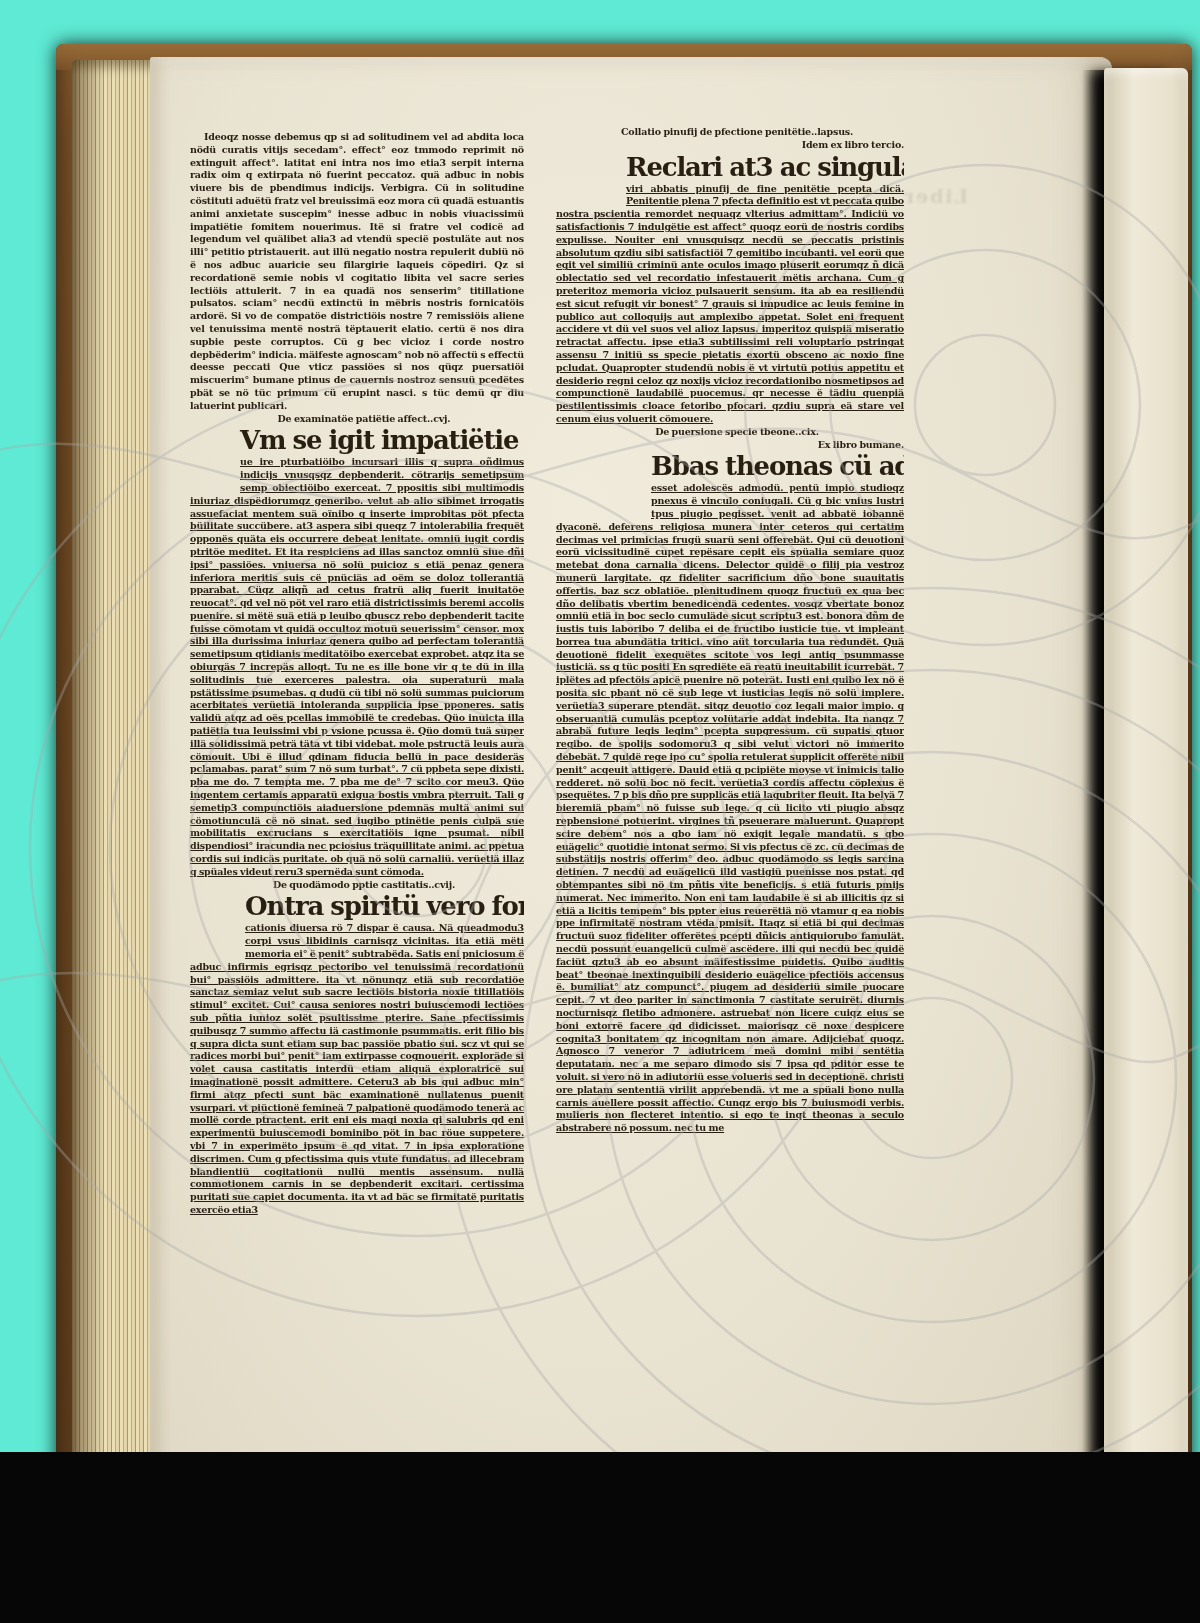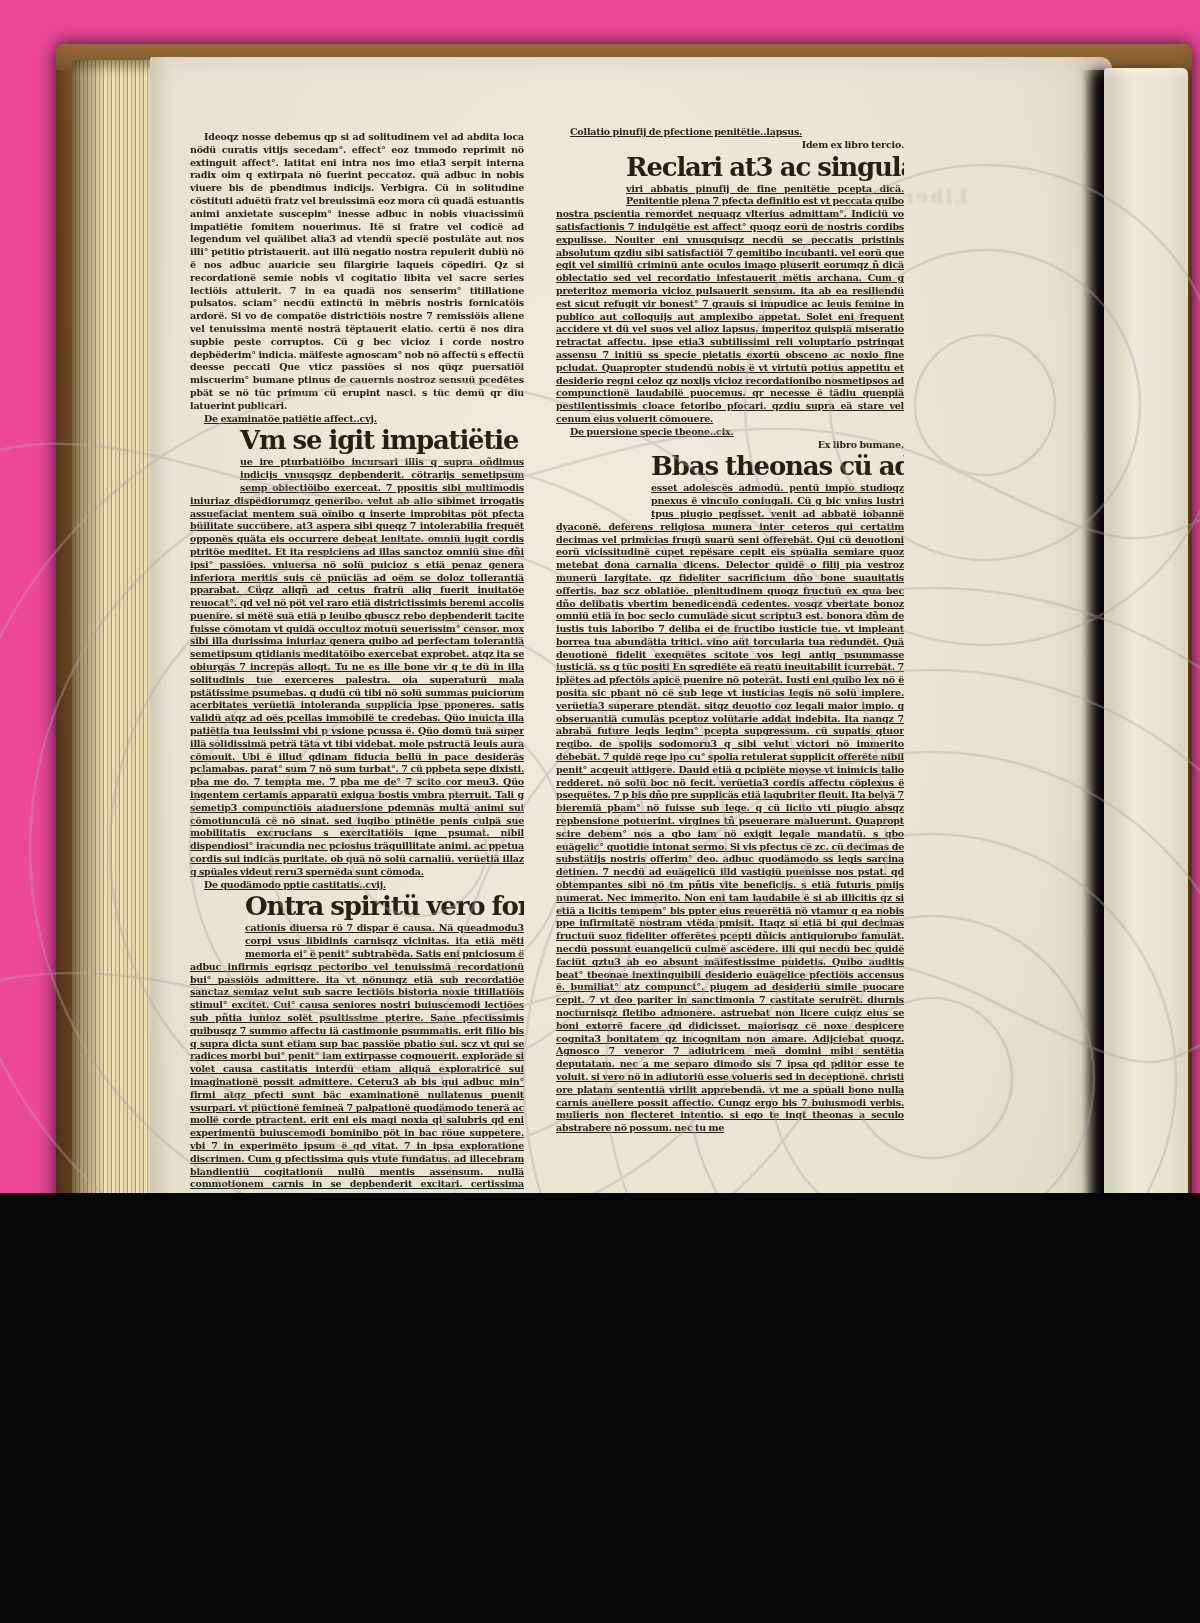--- a/index.html
+++ b/index.html
@@ -1,16 +1,16 @@
 <!DOCTYPE html>
 <html><head>
 <meta charset="utf-8">
 <style>
   html,body{margin:0;padding:0;background:#060606;}
-  .scene{position:relative;width:1200px;height:1193px;background:#ec4899;overflow:hidden;
+  .scene{position:relative;width:1200px;height:1452px;background:#5eead4;overflow:hidden;
          font-family:"DejaVu Serif", serif;}
   
   .leather{position:absolute;left:56px;top:44px;width:1136px;height:1562px;
            background:linear-gradient(180deg,#8c5f30 0%,#7c5329 6%,#6f4a24 50%,#5e3d1d 100%);
            border-radius:7px;box-shadow:inset 0 0 30px #2e1d0c, 0 0 18px rgba(0,0,0,.8);}
   .leather:before{content:"";position:absolute;left:0;top:0;right:0;height:26px;
            background:linear-gradient(180deg,#a5773f,#7c5329);border-radius:7px 7px 0 0;opacity:.8;}
   
   .fore-edge{position:absolute;left:72px;top:60px;width:94px;height:1530px;
            background:
@@ -30,21 +30,21 @@
            background:linear-gradient(90deg,#cfc7ae 0%, #efe9d8 35%, #e8e1cd 80%, #d9d1ba 100%);
            border-radius:4px 6px 10px 4px;
            box-shadow:-16px 0 12px -4px rgba(0,0,0,.92), inset 0 6px 8px rgba(255,255,255,.4);}
   
   .col{position:absolute;color:#281f12;font-weight:bold;font-size:9.5px;line-height:12.8px;
        text-align:justify;letter-spacing:-0.2px;word-spacing:-0.6px;overflow:hidden;}
   .col-left{left:190px;top:131px;width:334px;height:1152px;}
   .col-right{left:556px;top:126px;width:348px;height:1160px;}
   .body-par{text-indent:14px;}
   .body-par.noindent{text-indent:0;}
-  .rubric{display:flex;justify-content:flex-start;text-decoration:underline;}
+  .rubric{display:flex;justify-content:center;}
   .rubric .rlabel{padding-left:14px;}
   .centered{text-align:right;}
   .chap-head{font-size:26px;line-height:31px;letter-spacing:-1.2px;white-space:nowrap;
              font-weight:bold;}
   .chap-body{text-align:justify;text-decoration:underline;}
   .init-space{float:left;width:52px;height:27px;}
   .ind50{padding-left:50px;} .ind55{padding-left:55px;} .ind70{padding-left:70px;} .ind95{padding-left:95px;}
   .sp50{width:50px;} .sp55{width:55px;} .sp70{width:70px;height:15px;} .sp95{width:95px;height:27px;}
   
   .ghost{position:absolute;color:#6f6852;opacity:.16;filter:blur(1px);transform:scaleX(-1);

